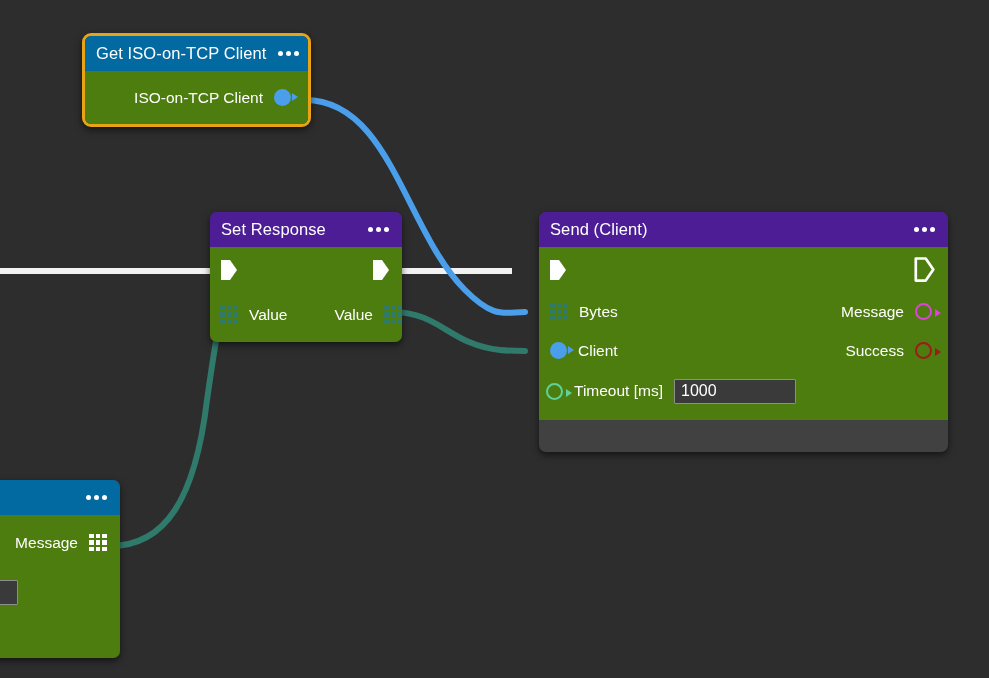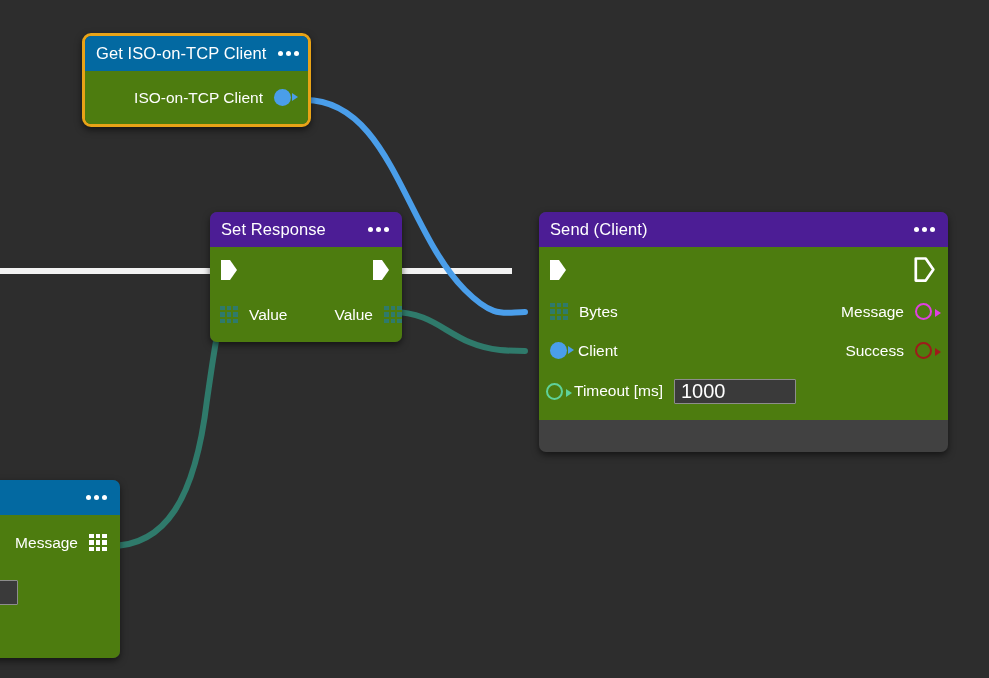--- a/index.html
+++ b/index.html
@@ -141,21 +141,21 @@
     flex: 0 0 auto;
   }
   .grid3 span { background: currentColor; display: block; }
 
   
   .valinput {
     background: #3a3a3a;
     border: 1px solid #8d8d8d;
     color: #ffffff;
     font-family: "Liberation Sans", sans-serif;
-    font-size: 20px;
+    font-size: 16px;
     height: 25px;
     width: 122px;
     padding: 0 6px;
     box-sizing: border-box;
     outline: none;
     border-radius: 1px;
   }
 </style>
 </head>
 <body>

